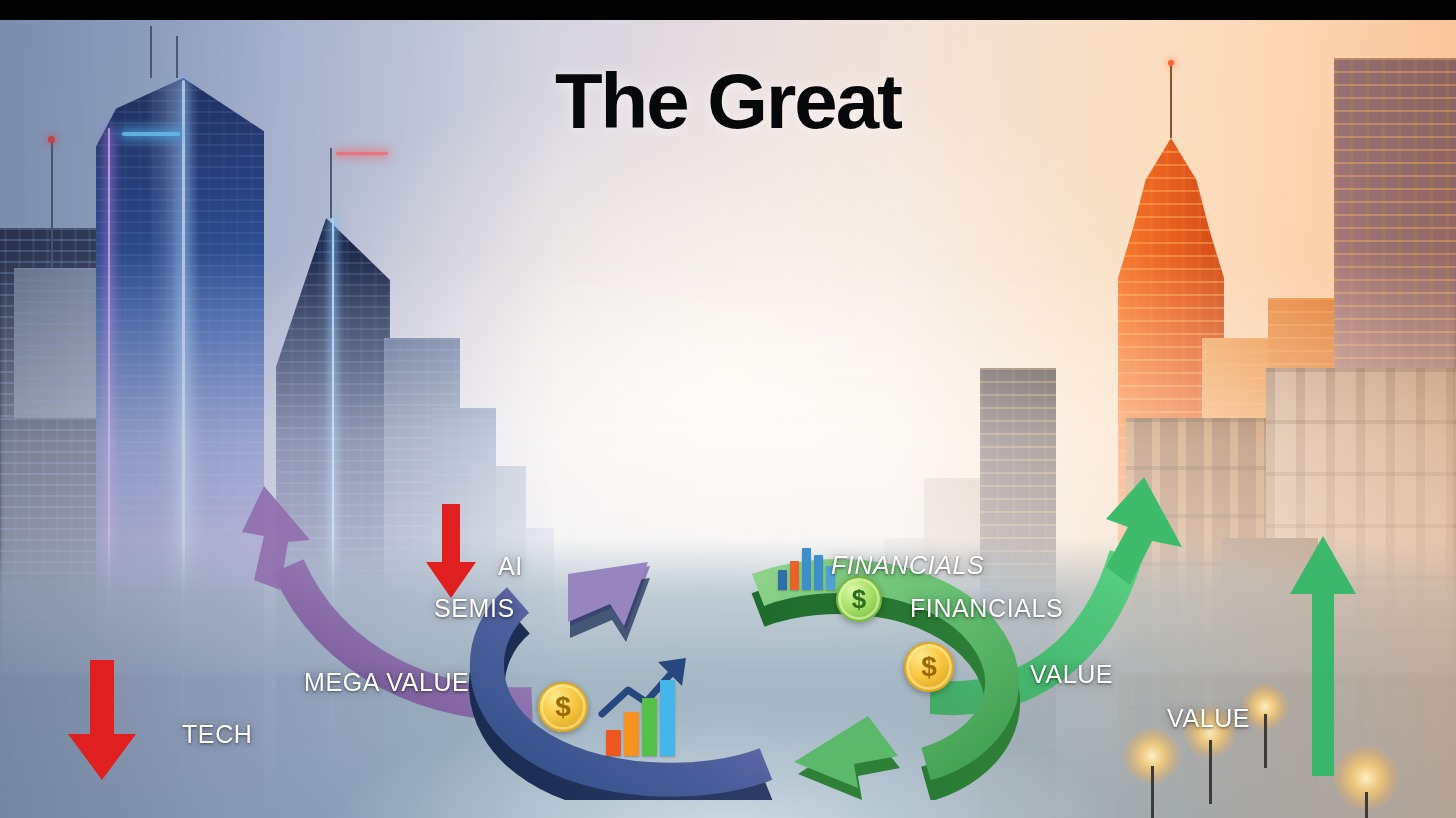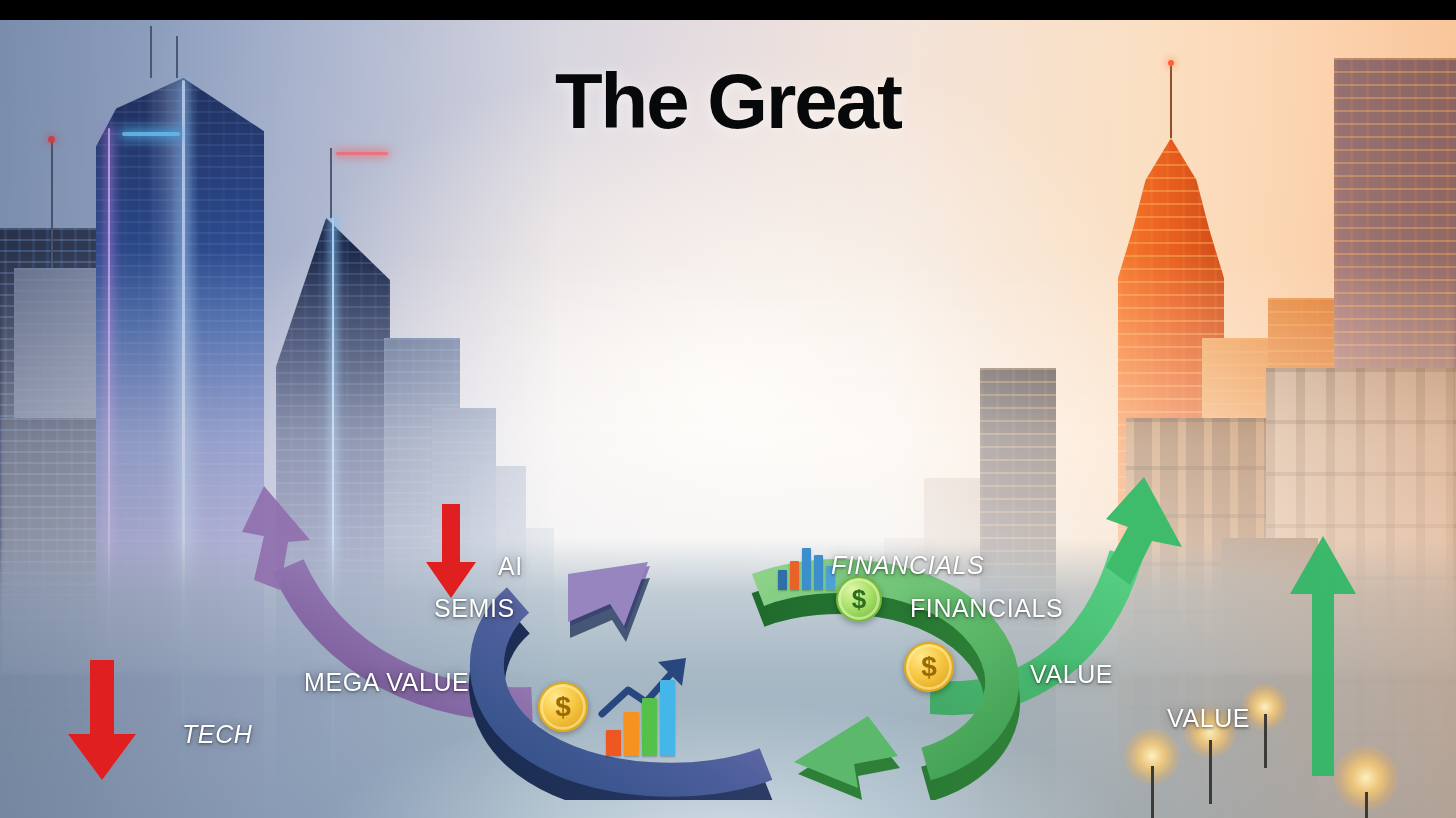--- a/index.html
+++ b/index.html
@@ -365,21 +365,21 @@
   </svg>
 
   <div class="minibars" style="left:778px;top:528px;height:42px;">
     <i style="width:9px;height:20px;background:#2f6fa8;"></i>
     <i style="width:9px;height:29px;background:#e8622a;"></i>
     <i style="width:9px;height:42px;background:#3d8fcc;"></i>
     <i style="width:9px;height:35px;background:#3d8fcc;"></i>
     <i style="width:9px;height:24px;background:#4fa2d8;"></i>
   </div>
 
-  <div class="lbl" style="left:182px;top:700px;font-style:italic;">TECH</div>
+  <div class="lbl" style="left:182px;top:700px;">TECH</div>
   <div class="lbl" style="left:304px;top:648px;">MEGA VALUE</div>
   <div class="lbl" style="left:434px;top:574px;">SEMIS</div>
   <div class="lbl" style="left:498px;top:532px;">AI</div>
 
   <div class="lbl" style="left:831px;top:531px;font-style:italic;">FINANCIALS</div>
   <div class="lbl" style="left:910px;top:574px;">FINANCIALS</div>
   <div class="lbl" style="left:1030px;top:640px;">VALUE</div>
   <div class="lbl" style="left:1167px;top:684px;">VALUE</div>
 
 </div>

